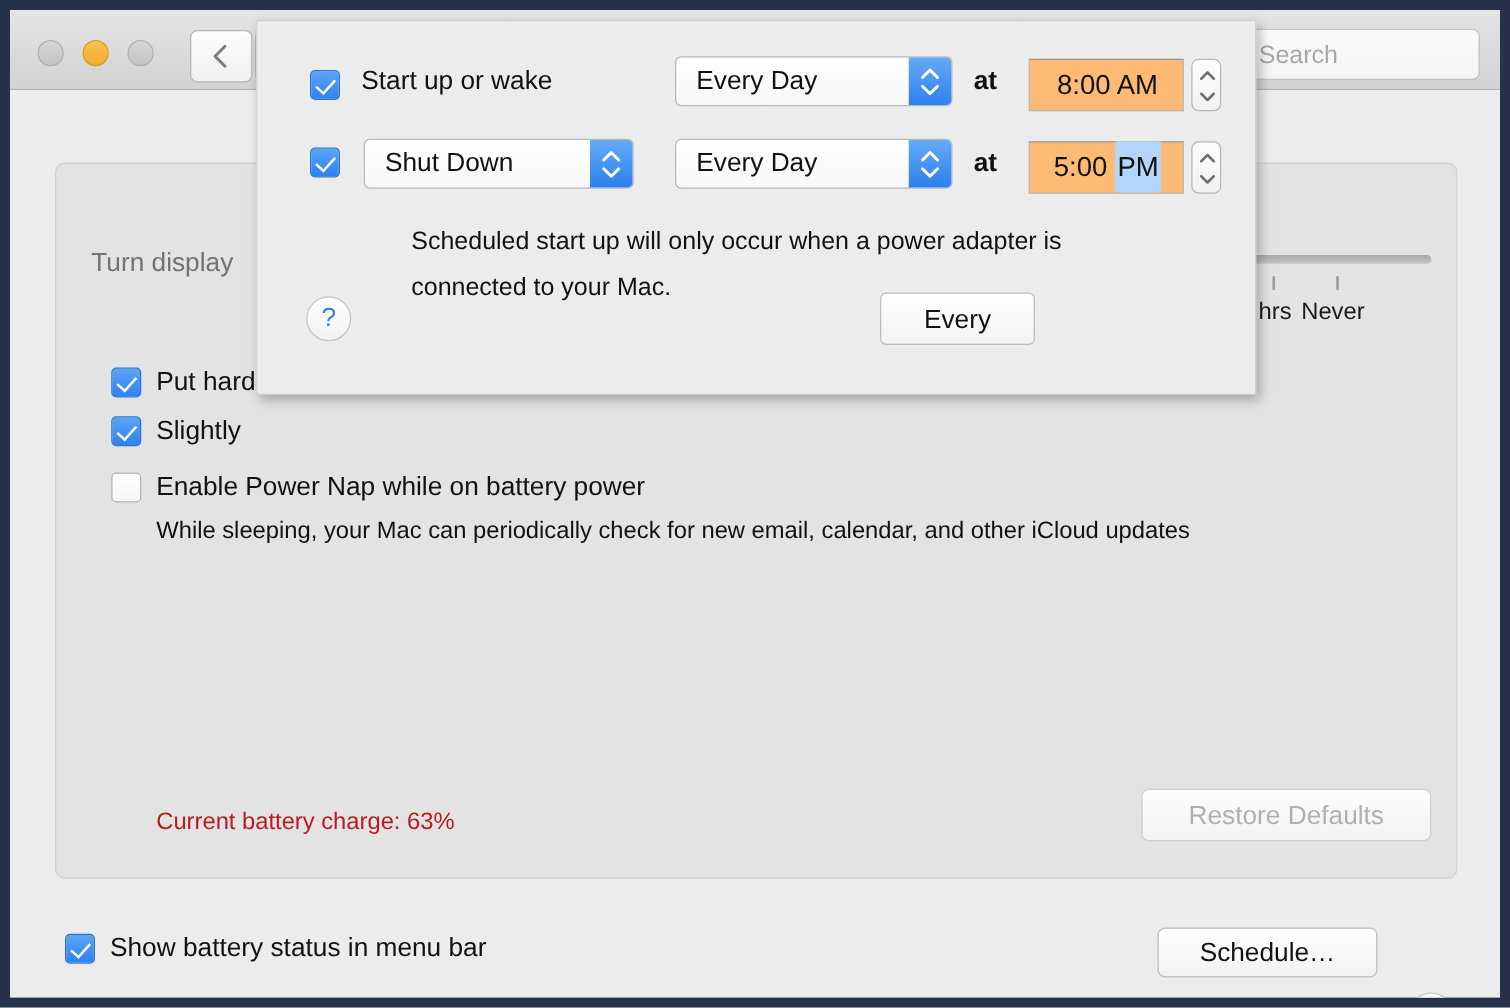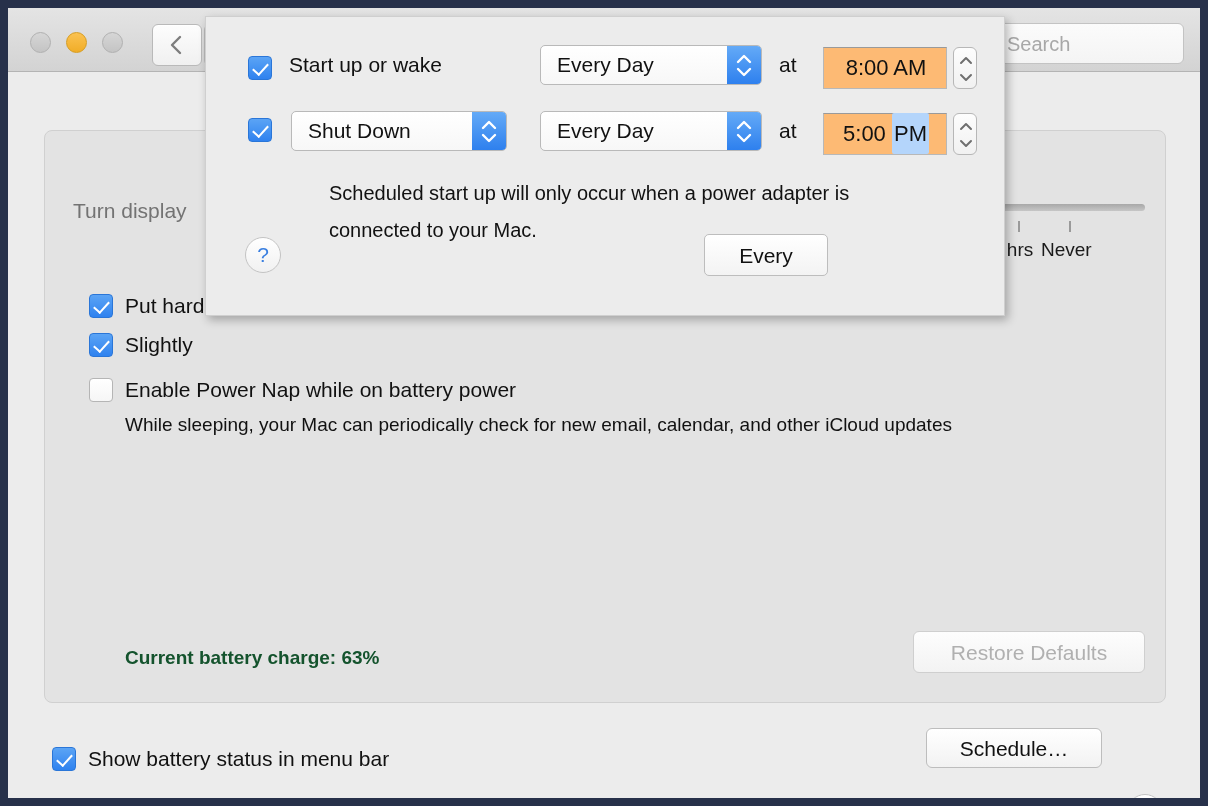--- a/index.html
+++ b/index.html
@@ -211,22 +211,21 @@
     font-size: 19px;
     color: #111;
     white-space: nowrap;
   }
 
   #battery-charge {
     position: absolute;
     left: 80px;
     top: 516px;
     font-size: 19px;
-    color: #14532d;
-    font-weight: bold;
+    color: #b91c1c;
   }
 
   #restore-defaults {
     position: absolute;
     left: 868px;
     top: 500px;
     width: 232px;
     height: 42px;
     border-radius: 6px;
     background: linear-gradient(to bottom,#fdfdfd,#f3f3f3);
@@ -249,21 +248,21 @@
   #cbrow-menubar {
     position: absolute;
     left: 44px;
     top: 25px;
     display: flex;
     align-items: center;
   }
   #schedule-button {
     position: absolute;
     left: 918px;
-    top: 6px;
+    top: 20px;
     width: 176px;
     height: 40px;
     border-radius: 6px;
     background: linear-gradient(to bottom,#ffffff,#f2f2f2);
     border: 1px solid #bdbdbd;
     font-size: 21px;
     line-height: 40px;
     text-align: center;
     color: #111;
     box-sizing: border-box;
@@ -348,20 +347,21 @@
     border-radius: 0 4px 4px 0;
   }
   #popup-action  { left: 85px; top: 4px; width: 216px; }
   #popup-freq1   { left: 334px; top: 0px; width: 222px; }
   #popup-freq2   { left: 334px; top: 4px; width: 222px; }
 
   .at-label {
     position: absolute;
     font-size: 21px;
     color: #111;
+    font-weight: bold;
   }
   #at1 { left: 573px; top: 8px; }
   #at2 { left: 573px; top: 12px; }
 
   .timefield {
     position: absolute;
     width: 124px;
     height: 42px;
     background: #fdba74;
     border: 1px solid #b8b8b8;

